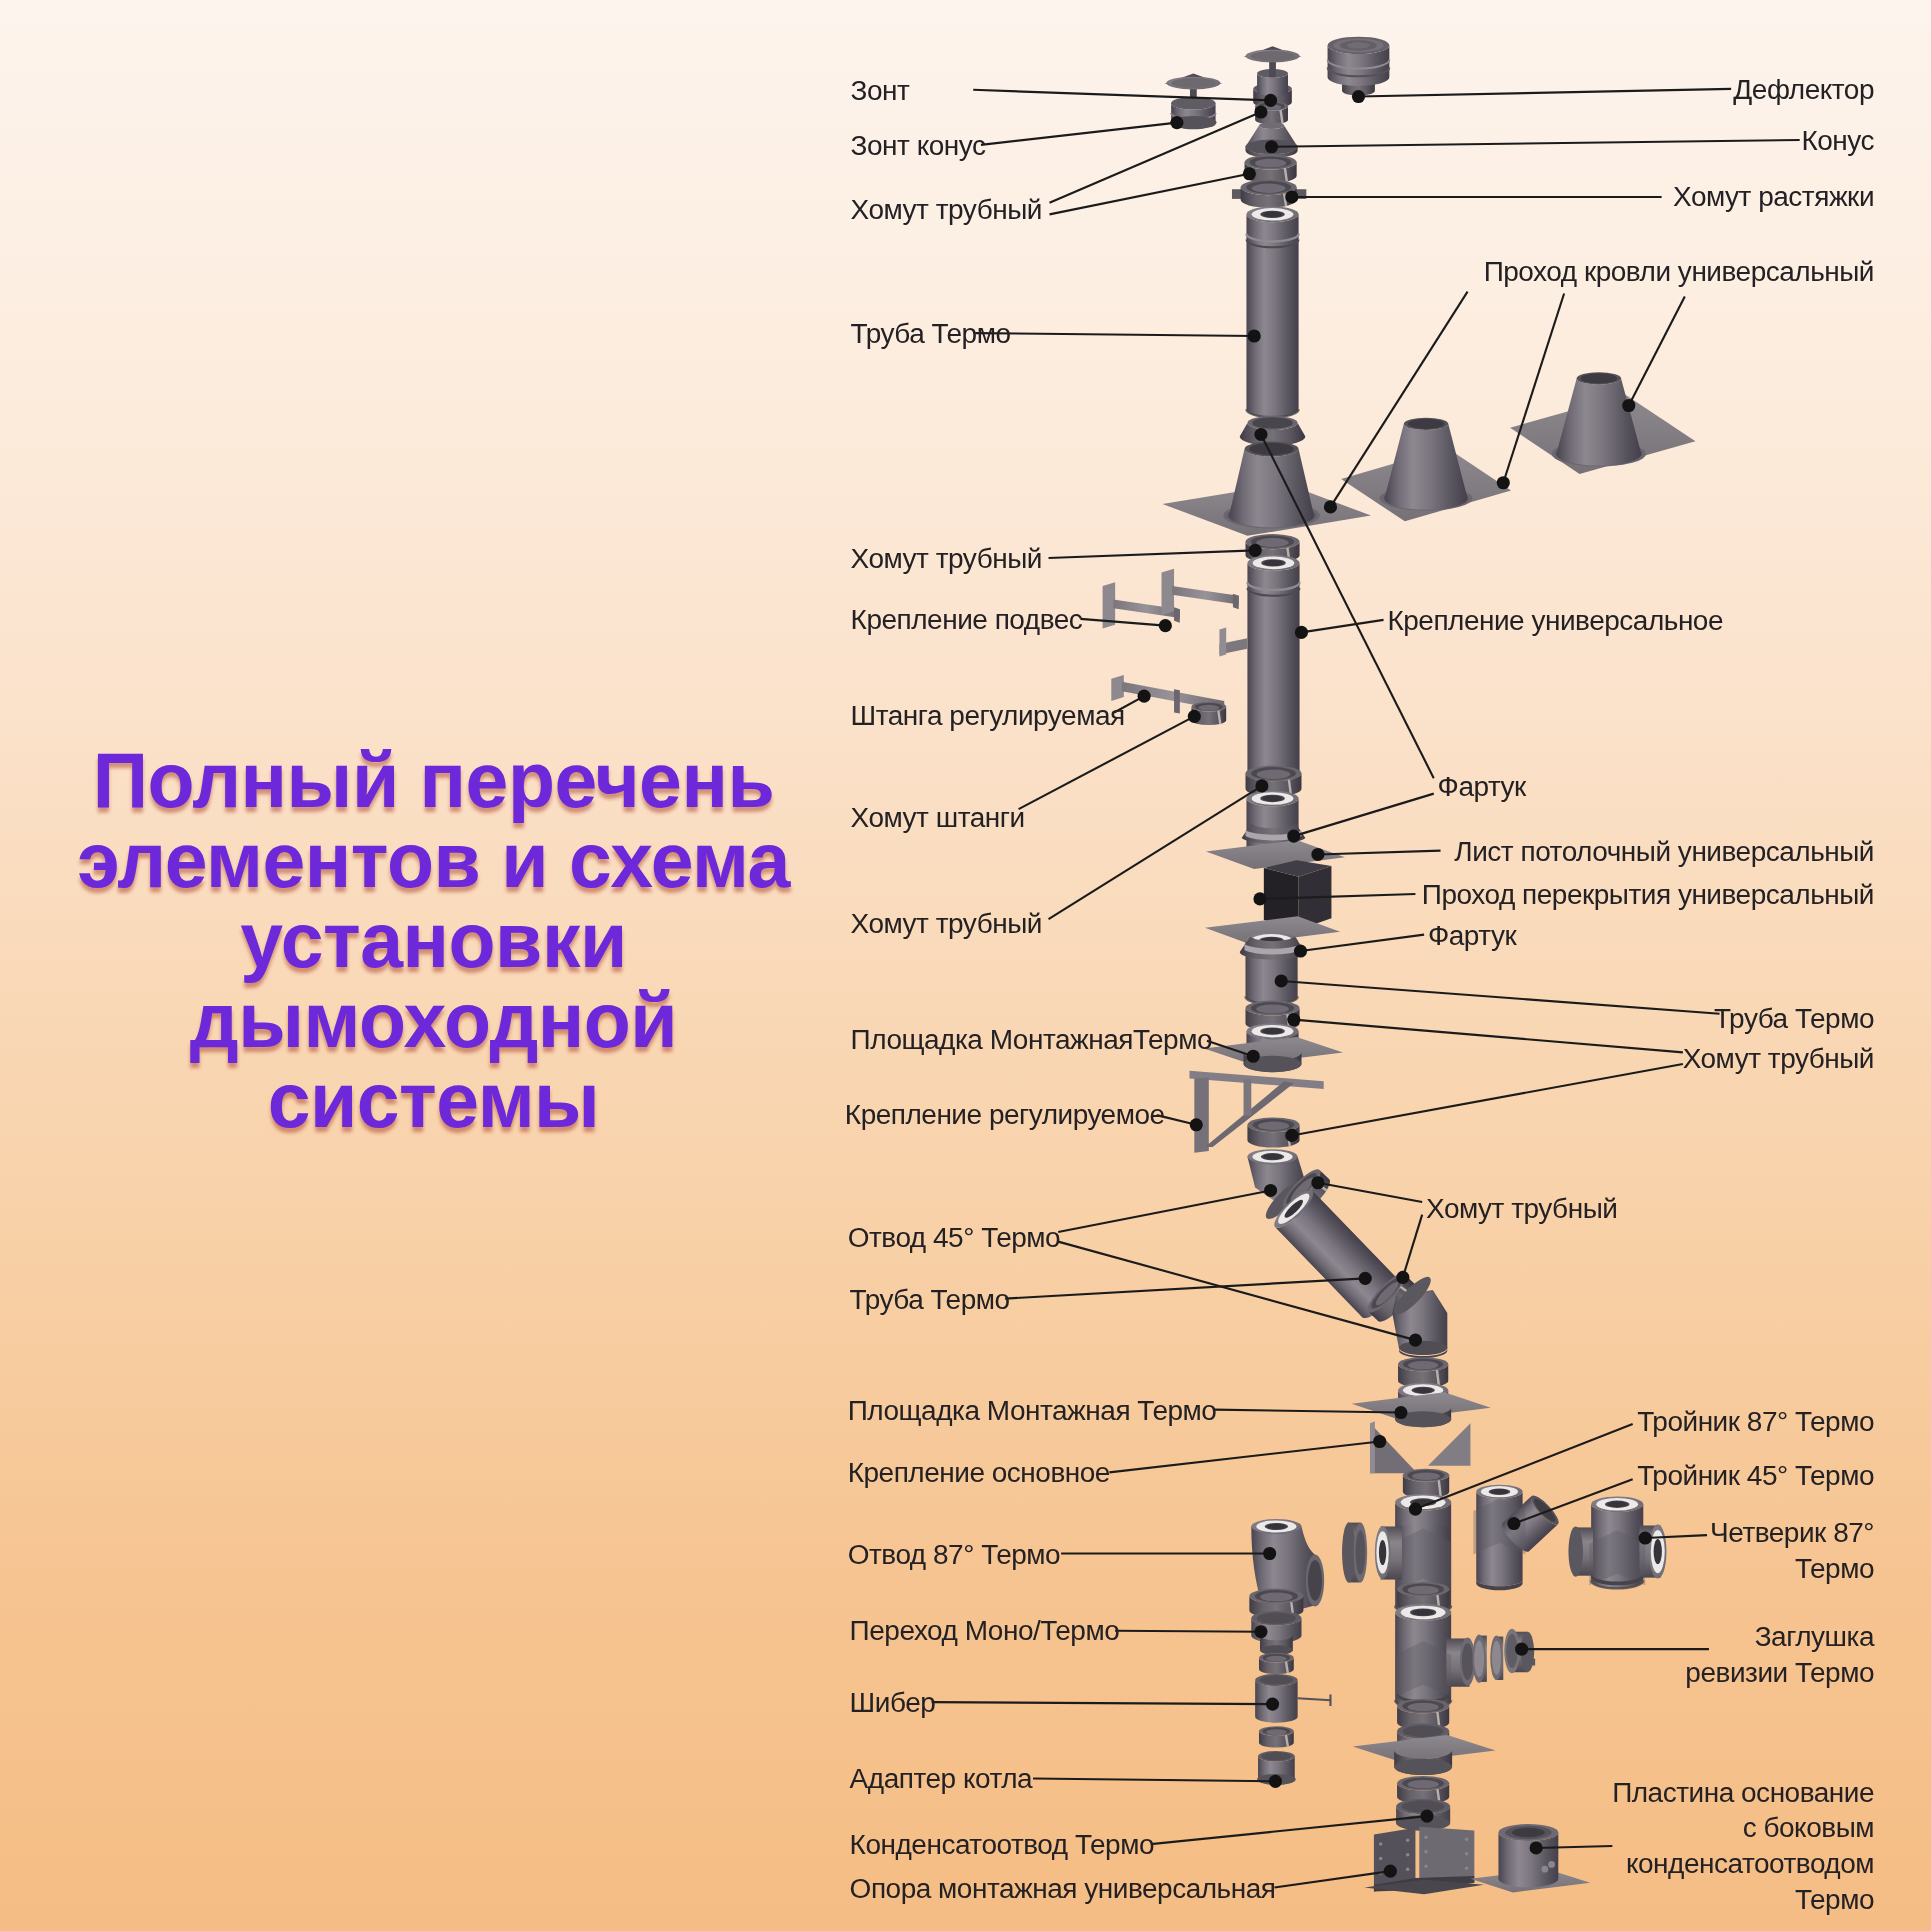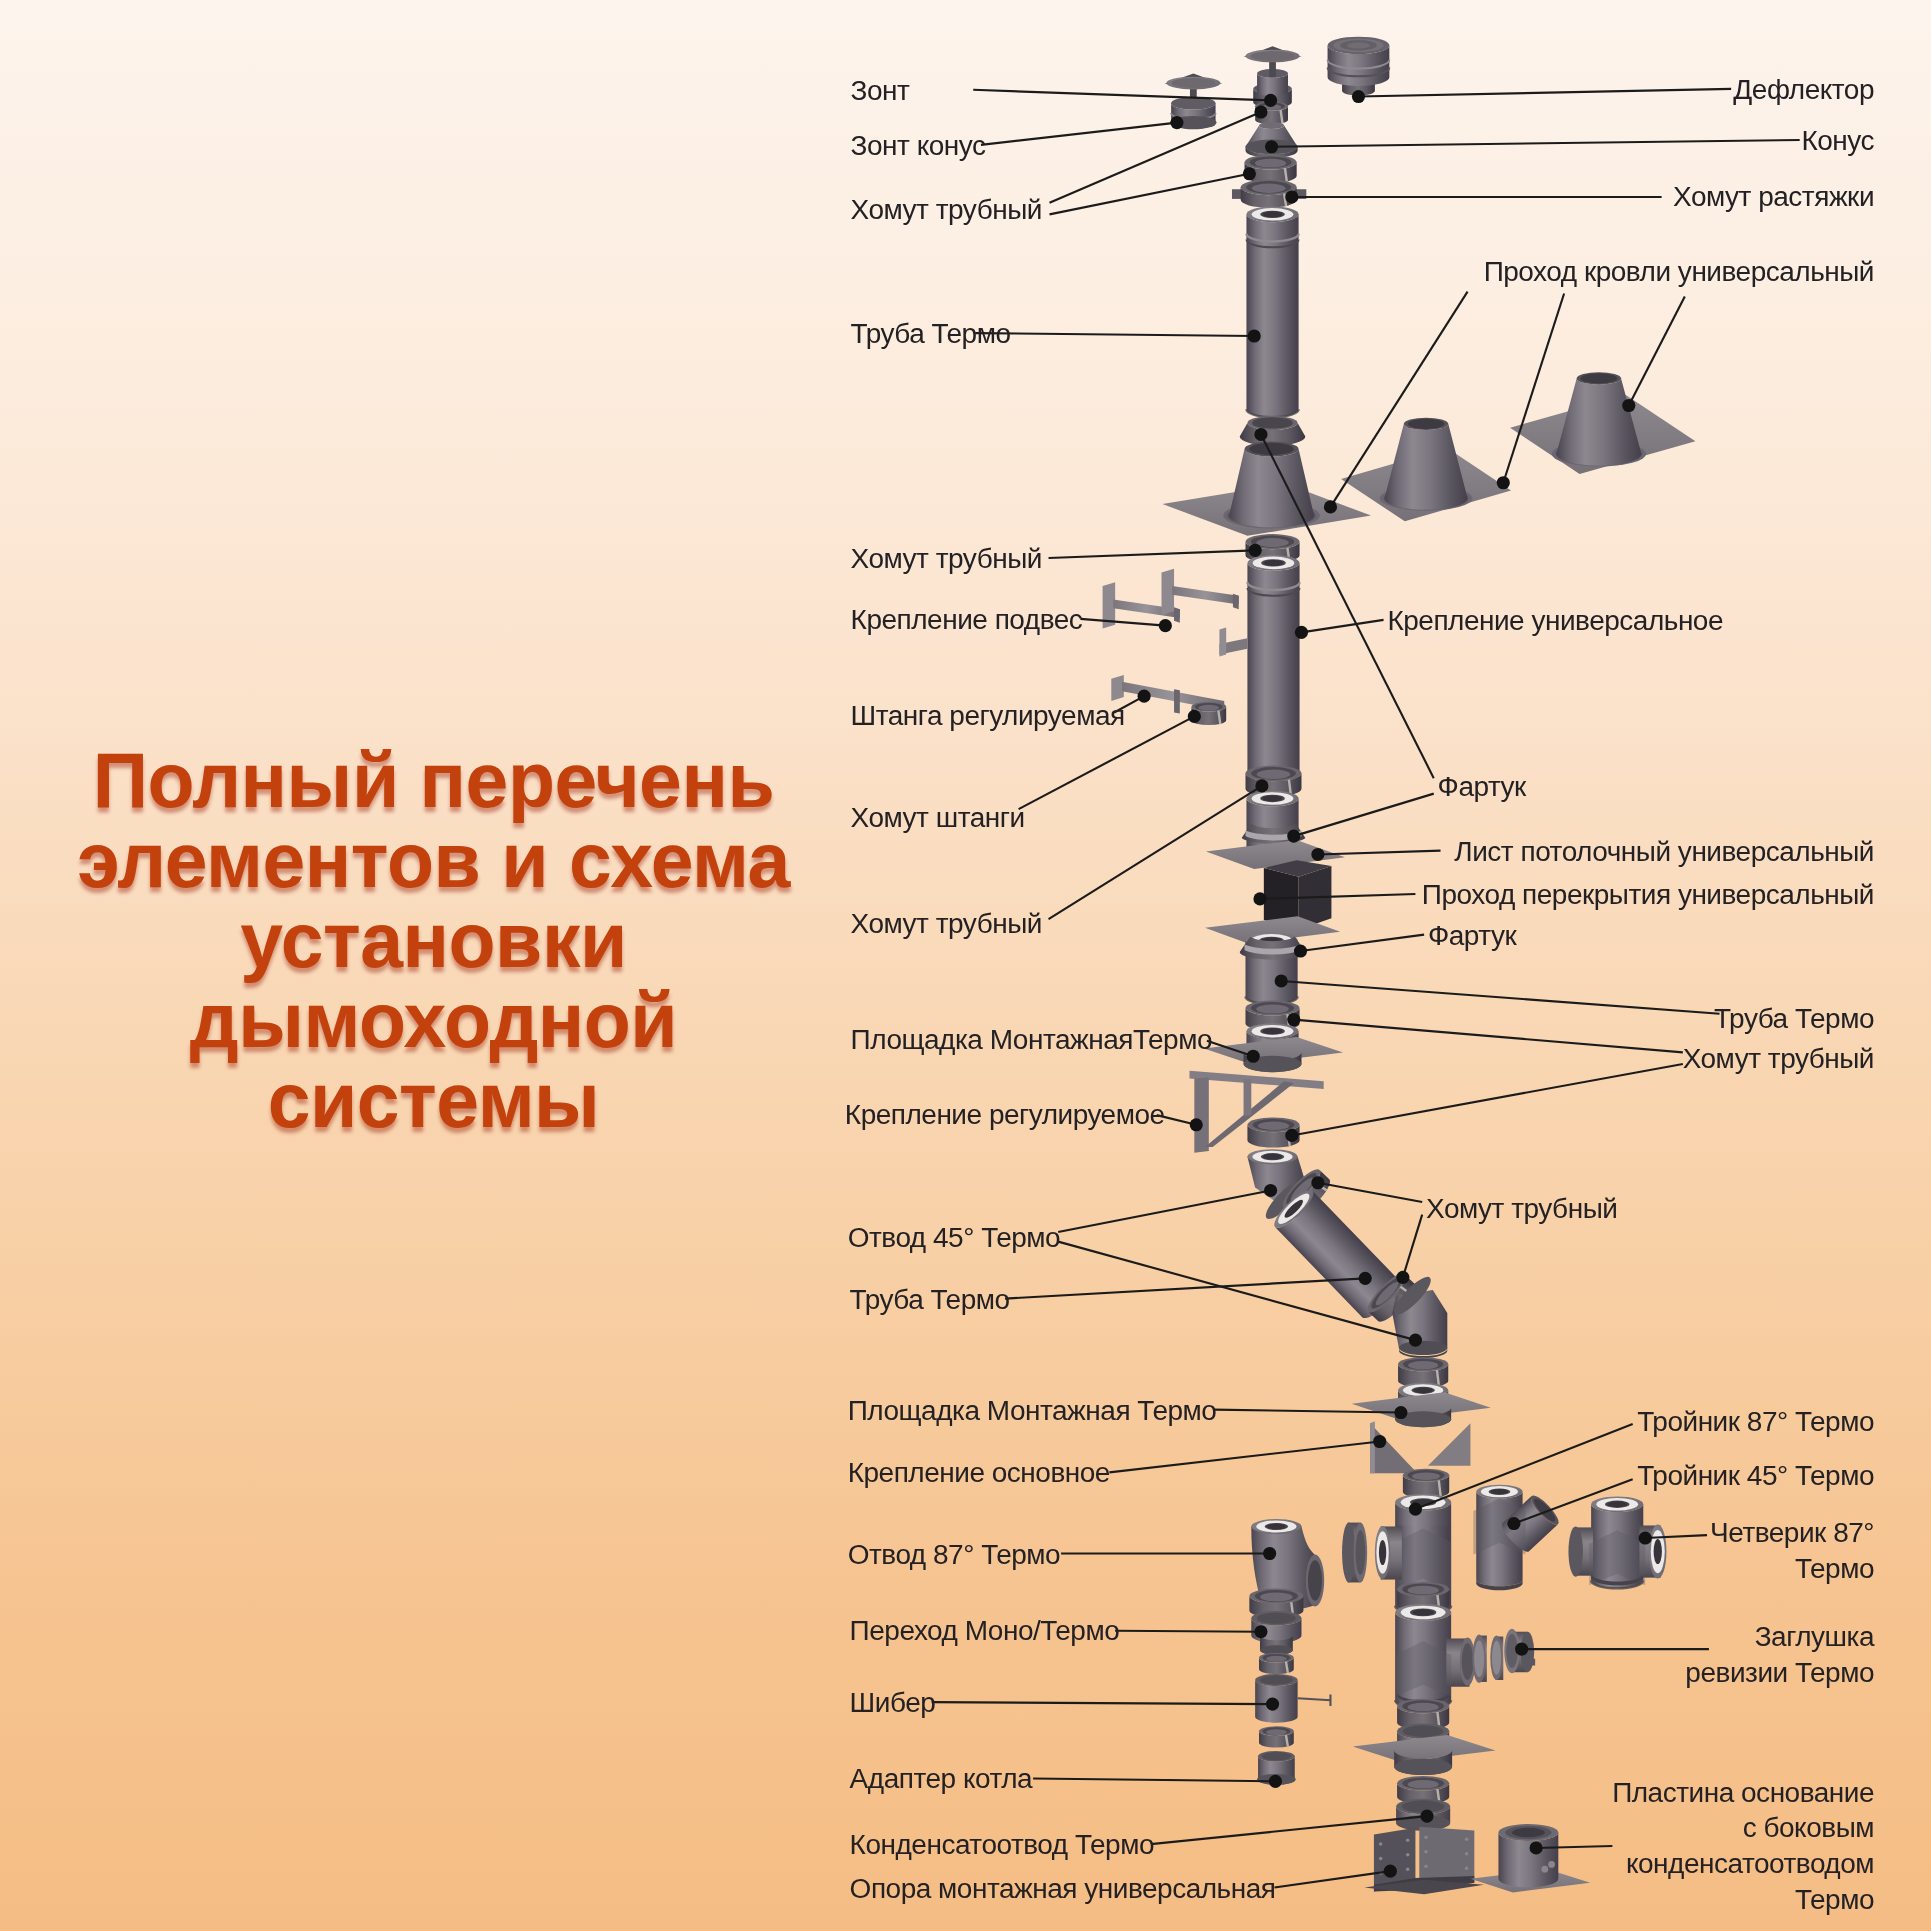--- a/index.html
+++ b/index.html
@@ -1,19 +1,19 @@
 <!DOCTYPE html>
 <html><head><meta charset="utf-8">
 <style>
 html,body{margin:0;padding:0;}
 body{width:1931px;height:1931px;overflow:hidden;position:relative;
 background:linear-gradient(180deg,#fdf4ed 0%,#fcecdd 20%,#fbe3cd 35%,#f9d8b6 52%,#f8d0a6 65%,#f6c491 82%,#f5bd85 100%);
 font-family:"Liberation Sans",sans-serif;}
 .title{position:absolute;left:57px;top:740px;width:753px;text-align:center;font-weight:bold;
-font-size:77px;line-height:80px;color:#c2410c;letter-spacing:-0.5px;
+font-size:77px;line-height:80px;color:#6d28d9;letter-spacing:-0.5px;
 text-shadow:0 4.8px 3.9px rgba(150,25,8,0.4);}
 .lb{font-size:29px;fill:#242124;letter-spacing:-0.5px;font-family:"Liberation Sans",sans-serif;}
 </style></head><body>
 <div class="title">Полный перечень элементов и&nbsp;схема установки дымоходной системы</div>
 <svg width="1931" height="1931" viewBox="0 0 2000 2000">
 <defs>
 <linearGradient id="gP" x1="0" y1="0" x2="1" y2="0">
 <stop offset="0" stop-color="#494550"></stop>
         <stop offset="0.16" stop-color="#6f6a74"></stop>
 <stop offset="0.34" stop-color="#8d8890"></stop>

